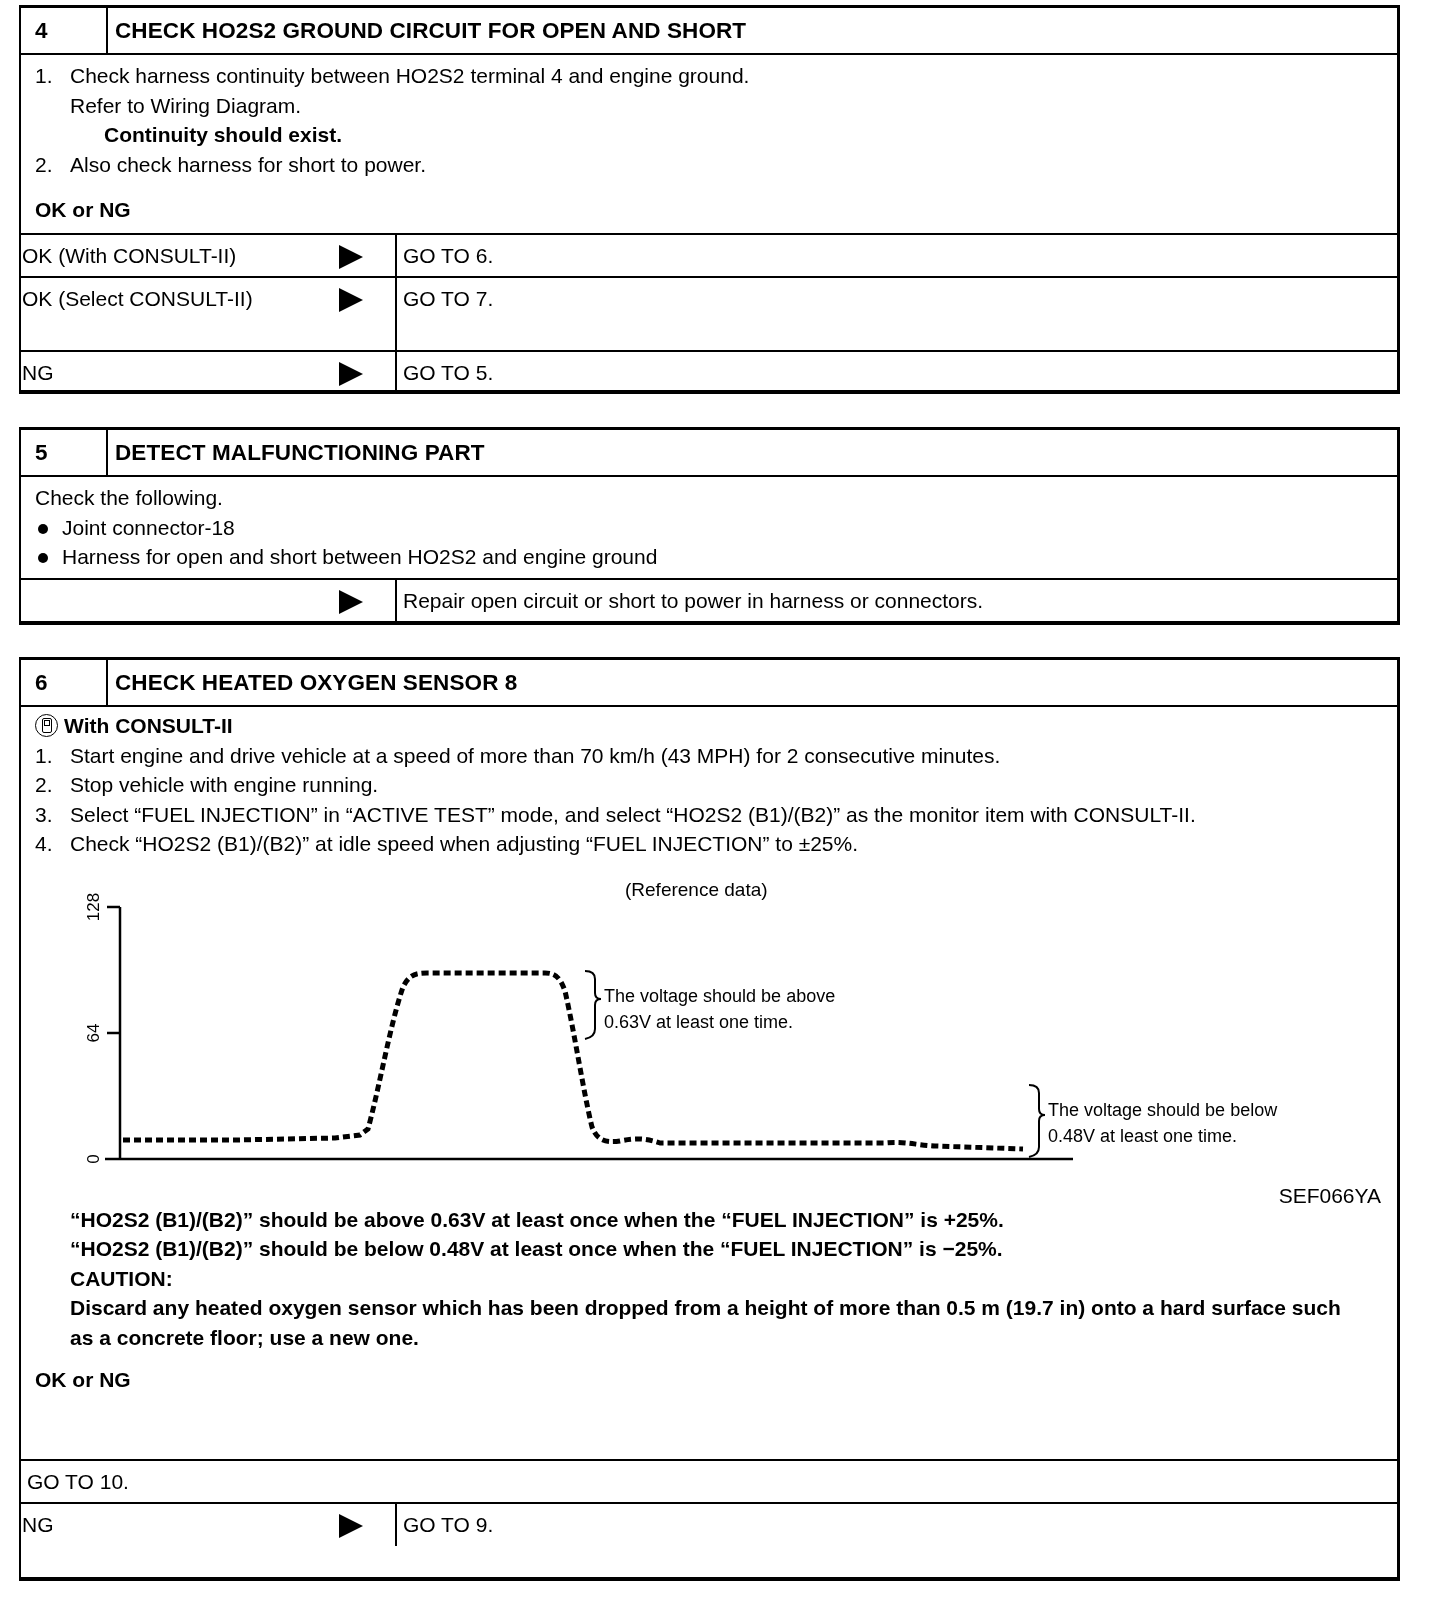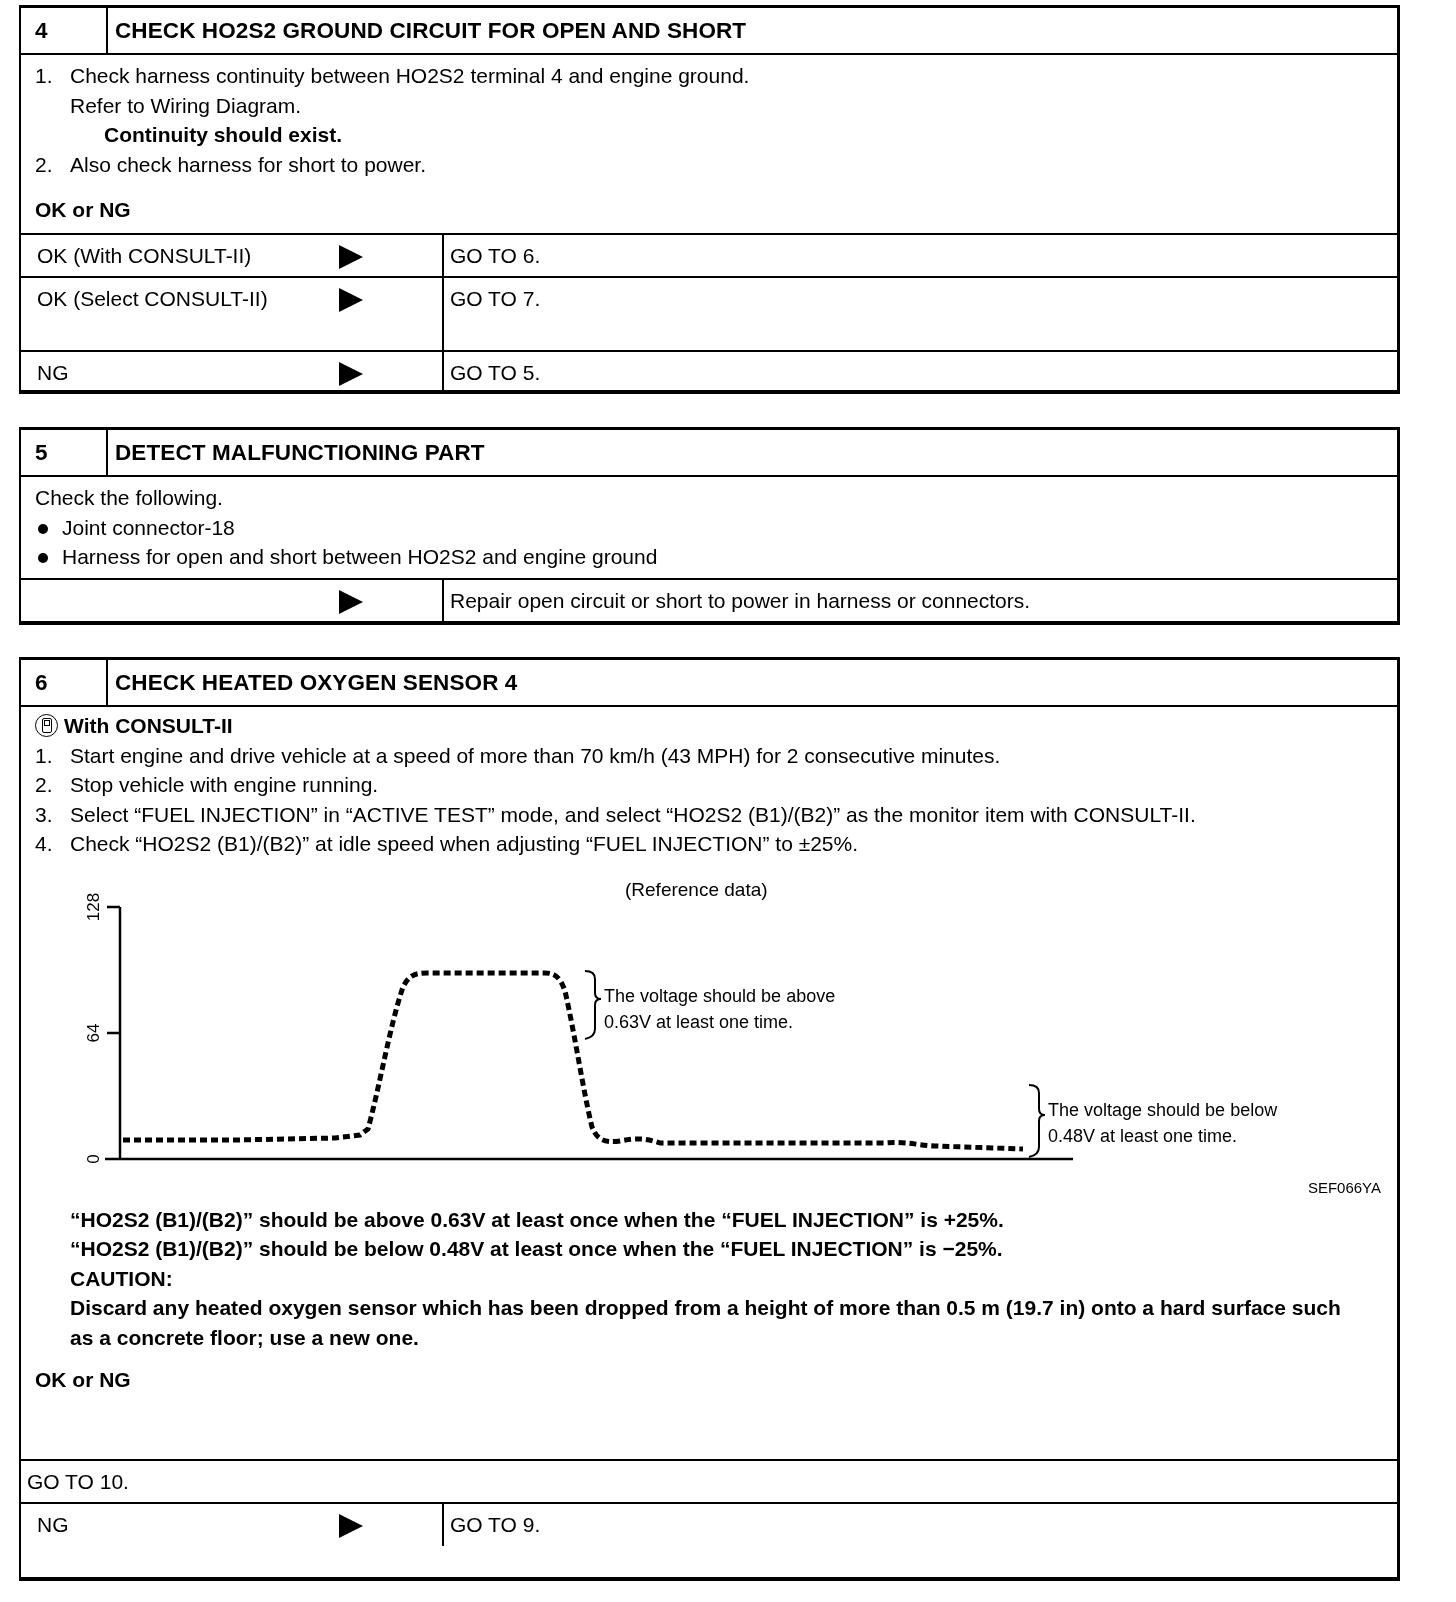--- a/index.html
+++ b/index.html
@@ -47,23 +47,23 @@
   }
   .bullet .dot::before {
     content: ""; position: absolute; left: 3px; top: 11px;
     width: 10px; height: 10px; border-radius: 50%; background: #000;
   }
   .row {
     display: flex;
     border-top: 2px solid #000;
   }
   .row .lbl {
-    width: 423px;
+    width: 376px;
     position: relative;
-    padding: 6px 14px 5px 16px;
+    padding: 6px 14px 5px 1px;
     border-right: 2px solid #000;
   }
   .row .lbl .txt { display: block; width: 280px; }
   .row .lbl .arrow {
     position: absolute; left: 318px; top: 10px;
     width: 0; height: 0;
     border-top: 12px solid transparent;
     border-bottom: 12px solid transparent;
     border-left: 24px solid #000;
   }
@@ -81,21 +81,21 @@
     content: ""; position: absolute; left: 8px; top: 5px;
     width: 4px; height: 4px; border: 1px solid #000;
   }
   .bold { font-weight: bold; }
   .chart-wrap { position: relative; height: 340px; }
   .chart-wrap svg { position: absolute; left: 0; top: 0; }
   .ref-title {
     position: absolute; left: 590px; top: 10px; font-size: 19px; text-align: right;
   }
   .ann { position: absolute; font-size: 18px; line-height: 26px; }
-  .figid { position: absolute; right: 2px; top: 308px; font-size: 15px; }
+  .figid { position: absolute; right: 2px; top: 316px; font-size: 21px; }
 </style>
 </head>
 <body>
 
 <div class="box" style="top:5px; height:389px;">
   <div class="hdr">
     <div class="num">4</div>
     <div class="title">CHECK HO2S2 GROUND CIRCUIT FOR OPEN AND SHORT</div>
   </div>
   <div class="body" style="height:178px;">
@@ -155,21 +155,21 @@
         <span class="txt"></span>
         <span class="arrow"></span>
       </div>
     <div class="dst">Repair open circuit or short to power in harness or connectors.</div>
   </div>
 </div>
 
 <div class="box" style="top:657px; height:924px;">
   <div class="hdr">
     <div class="num">6</div>
-    <div class="title">CHECK HEATED OXYGEN SENSOR 4</div>
+    <div class="title">CHECK HEATED OXYGEN SENSOR 8</div>
   </div>
   <div class="body" style="height:752px; padding-top:4px;">
     <div class="bold">
       <span class="consult-icon"></span><span>With CONSULT-II</span>
     </div>
     <div class="step">
       <span class="n">1.</span>
       <span>Start engine and drive vehicle at a speed of more than 70 km/h (43 MPH) for 2 consecutive minutes.</span>
     </div>
     <div class="step">

